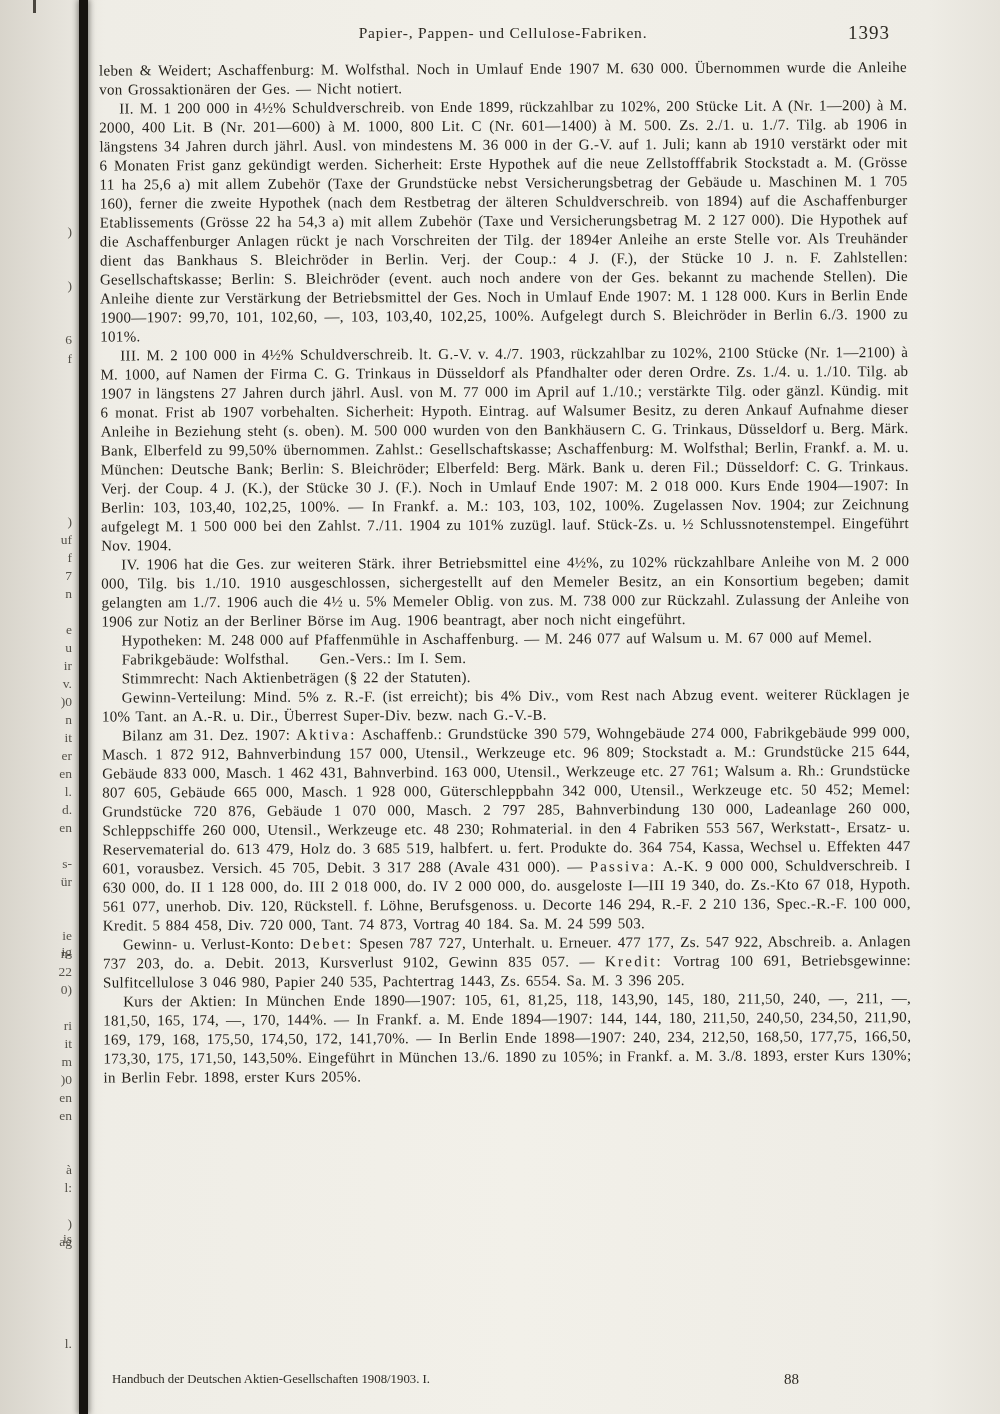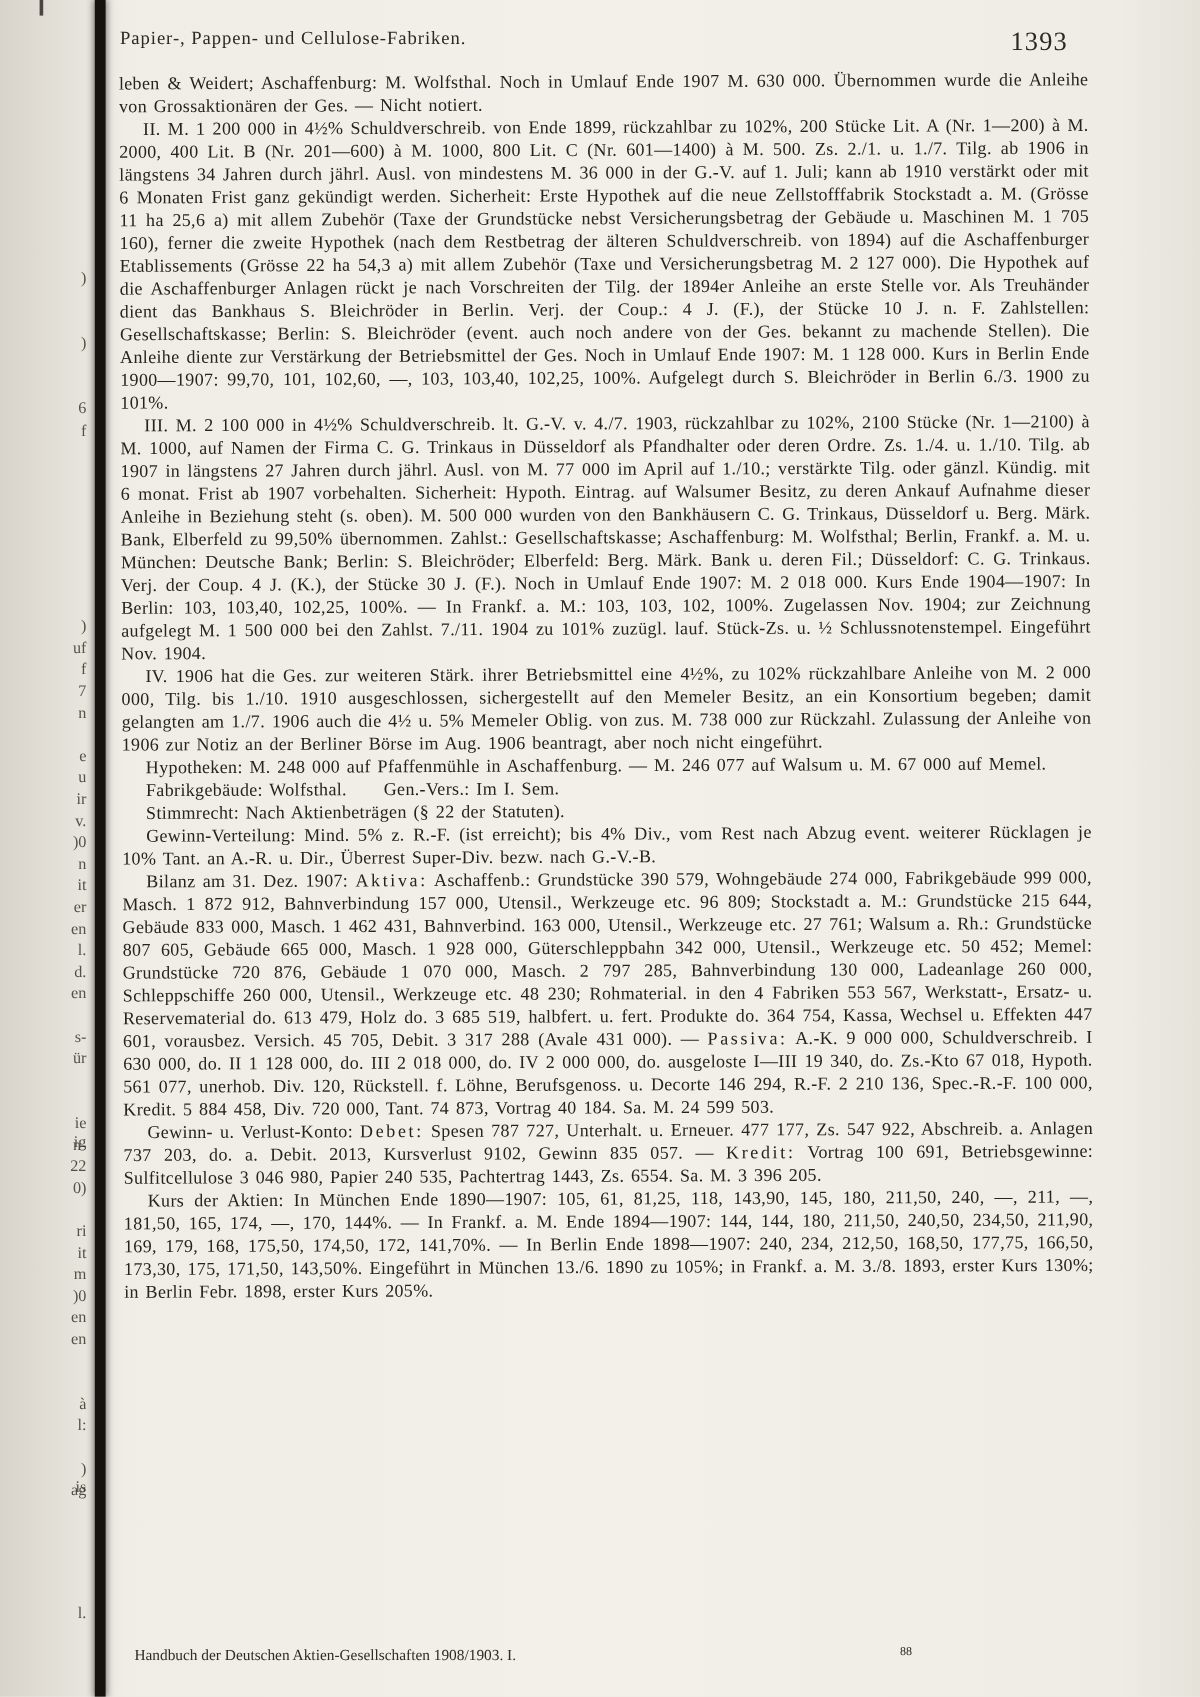--- a/index.html
+++ b/index.html
@@ -19,37 +19,37 @@
     background:#16130f;
     box-shadow:0 0 6px 1px rgba(22,19,15,.55);
   }
   .edge-frags{position:absolute;left:0;top:0;width:78px;height:100%;overflow:hidden}
   .frag{
     position:absolute;left:0;width:72px;text-align:right;
     font-size:13.5px;color:#3a372f;line-height:1;opacity:.85;
   }
   .header{position:absolute;left:100px;top:24px;width:806px;height:24px}
   .running-title{
-    position:absolute;left:0;right:0;text-align:left;
+    position:absolute;left:0;right:0;text-align:center;
     font-size:15.5px;letter-spacing:.8px;color:#2c2922;
   }
-  .page-number{position:absolute;right:16px;top:-2px;font-size:22px;letter-spacing:1px;color:#2c2922}
+  .page-number{position:absolute;right:16px;top:-2px;font-size:19px;letter-spacing:1px;color:#2c2922}
   .body{
     position:absolute;left:99px;top:58px;width:808px;
     text-align:justify;
     font-size:15px;line-height:19px;letter-spacing:.3px;word-spacing:1.5px;
     transform:rotate(-.25deg);transform-origin:top right;
     color:#26231d;
   }
   .body p{margin:0;padding:0}
   .body p.indent{text-indent:20px}
   .seg-b{font-weight:normal}
   .seg-s{letter-spacing:2.2px}
   .footer{position:absolute;left:112px;top:1372px;width:800px;font-size:12.8px;color:#2e2b24}
-  .sheet-mark{position:absolute;left:638px;top:-1px;font-size:10px}
+  .sheet-mark{position:absolute;left:672px;top:-1px;font-size:15px}
   .corner-tick{position:absolute;left:33px;top:0;width:3px;height:13px;background:#4a463f}
 </style>
 </head>
 <body>
 
 <div class="page">
   <div class="corner-tick"></div>
   <div class="edge-frags">
       <span class="frag" style="top: 225px;">)</span>
       <span class="frag" style="top: 279px;">)</span>

